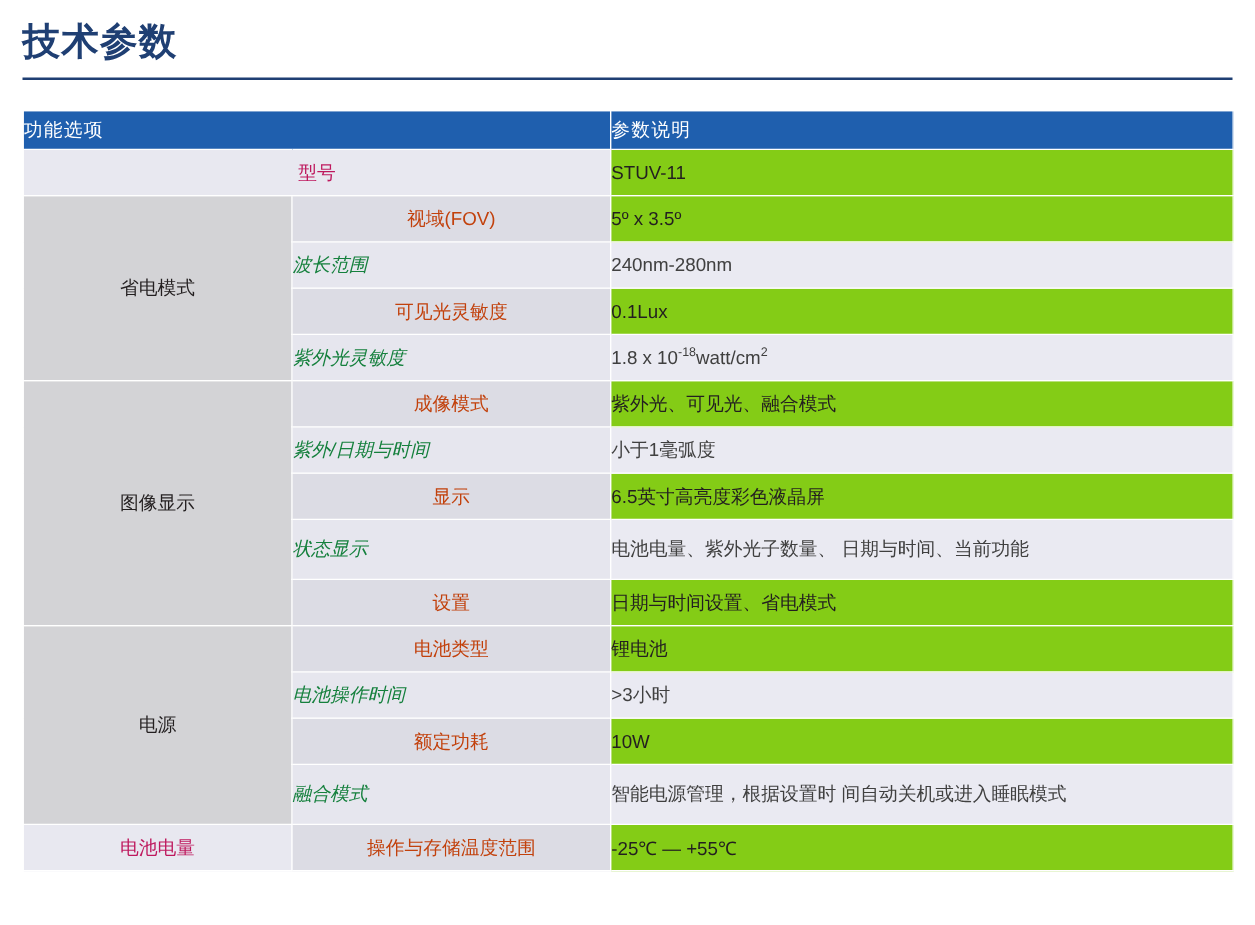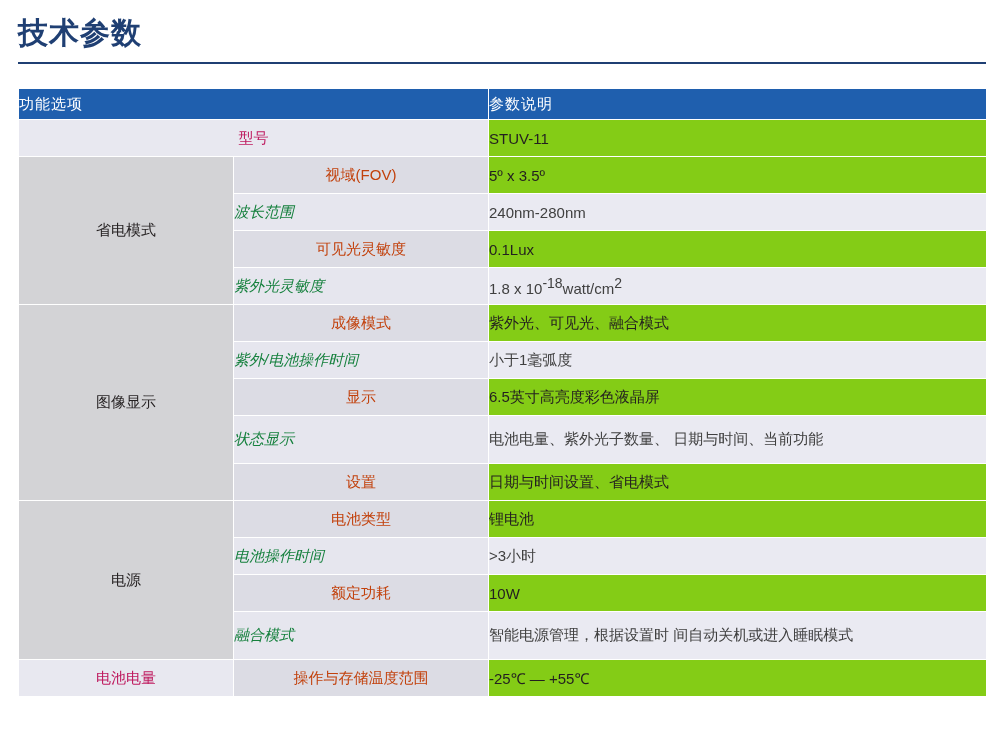--- a/index.html
+++ b/index.html
@@ -92,21 +92,21 @@
     font-size: 15px;
   }
   .val-alt {
     background: #eaeaf2;
     padding-left: 14px;
     color: #404040;
     font-size: 15px;
   }
   .r37 { height: 37px; }
   .r48 { height: 48px; }
-  sup { font-size: 14px; vertical-align: super; }
+  sup { font-size: 10px; vertical-align: super; }
   .col-a { width: 215px; }
   .col-b { width: 255px; }
   .col-c { width: 498px; }
 </style>
 </head>
 <body>
 
 <div class="page">
 
   <div class="title">技术参数</div>
@@ -146,21 +146,21 @@
         <td class="sub-alt">紫外光灵敏度</td>
         <td class="val-alt"><span>1.8 x 10</span><sup>-18</sup><span>watt/cm</span><sup>2</sup></td>
       </tr>
 
       <tr class="r37">
         <td class="cat" rowspan="5">图像显示</td>
         <td class="sub">成像模式</td>
         <td class="val">紫外光、可见光、融合模式</td>
       </tr>
       <tr class="r37">
-        <td class="sub-alt">紫外/电池操作时间</td>
+        <td class="sub-alt">紫外/日期与时间</td>
         <td class="val-alt">小于1毫弧度</td>
       </tr>
       <tr class="r37">
         <td class="sub">显示</td>
         <td class="val">6.5英寸高亮度彩色液晶屏</td>
       </tr>
       <tr class="r48">
         <td class="sub-alt">状态显示</td>
         <td class="val-alt">
           <span class="line">电池电量、紫外光子数量、</span>

